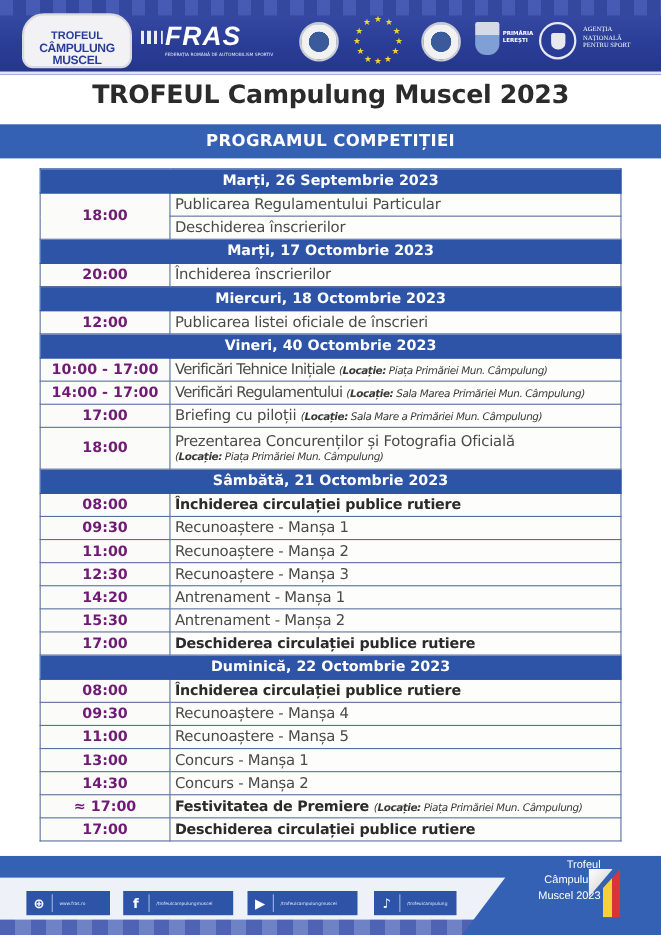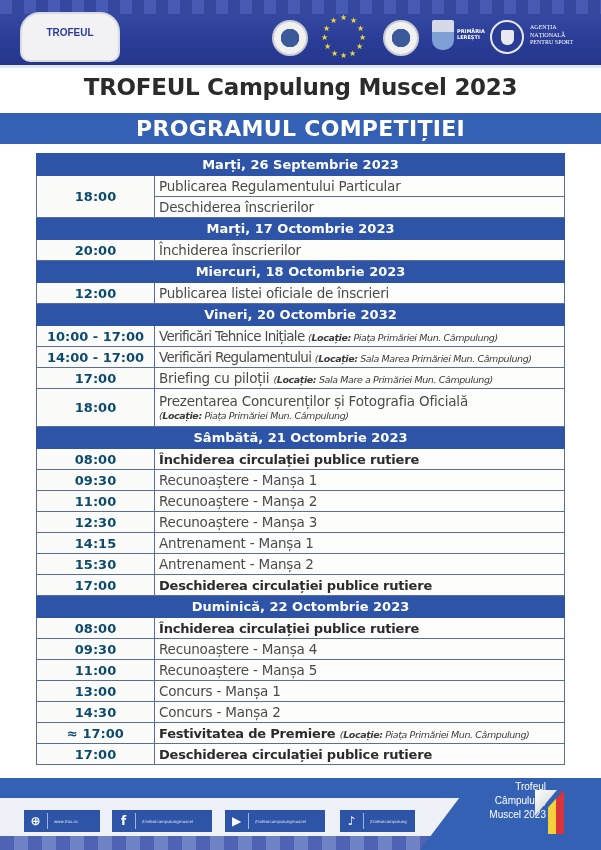--- a/index.html
+++ b/index.html
@@ -43,34 +43,34 @@
   .ans-logo .circ { position: absolute; left: 0; top: 2px; width: 34px; height: 34px; border-radius: 50%; border: 2px solid #e8e8ef; background: #2a3d96; }
   .ans-logo .circ::after { content: ""; position: absolute; left: 9px; top: 8px; width: 13px; height: 15px; background: #e8e8ef; border-radius: 2px 2px 6px 6px; }
   .ans-logo .txt { position: absolute; left: 40px; top: 6px; font-size: 6px; color: #fff; line-height: 1.25; font-family: "Liberation Serif", serif; }
 
   .main-title {
     position: absolute; left: 0; top: 74px; width: 601px; text-align: center;
     font-size: 23px; font-weight: bold; color: #2b2b2b; font-family: "DejaVu Sans", sans-serif; letter-spacing: -0.3px;
   }
   .banner {
     position: absolute; left: 0; top: 113px; width: 601px; height: 31px; background: #3461b3;
-    color: #ffffff; text-align: center; font-size: 22px; font-weight: bold; line-height: 31px; letter-spacing: 0.3px;
+    color: #ffffff; text-align: center; font-size: 15px; font-weight: bold; line-height: 31px; letter-spacing: 0.3px;
   }
 
   .schedule {
     position: absolute; left: 36px; top: 153px; width: 529px;
     border: 1px solid #fca5a5; border-collapse: collapse; table-layout: fixed;
   }
   .schedule td { border: 1px solid #5a6e9e; padding: 0; vertical-align: middle; }
   .schedule col.c-time { width: 118px; }
   .day-row td {
     background: #2d54a6; color: #ffffff; text-align: center; font-weight: bold;
     font-size: 13px; height: 22px; border-color: #2d54a6;
   }
-  .time-cell { background: #fbfbfa; text-align: center; font-weight: bold; font-size: 13px; color: #0c4a6e; }
+  .time-cell { background: #fbfbfa; text-align: center; font-weight: bold; font-size: 13px; color: #701a75; }
   .desc-cell { background: #fdfdfc; font-size: 13.5px; color: #4a4a4a; padding-left: 4px !important; white-space: nowrap; overflow: hidden; letter-spacing: -0.2px; }
   .desc-cell.bold { font-weight: bold; color: #2b2b2b; font-size: 13px; }
   .desc-cell.cond { letter-spacing: -0.7px; margin-top: 32px; }
   .ev-row td { height: 21px; }
   .ev-row.tall td { height: 38px; }
   .loc { font-style: italic; font-size: 9.5px; font-weight: normal; color: #3a3a3a; letter-spacing: -0.4px; }
   .loc b { font-weight: bold; }
   .two-line .l1 { display: block; line-height: 16px; }
   .two-line .l2 { display: block; line-height: 13px; }
 
@@ -89,20 +89,26 @@
     background: linear-gradient(90deg, #f4d03a 0 50%, #d8343a 50% 100%); clip-path: polygon(0 40%, 100% 0, 100% 100%, 0 100%); }
   .flag-fold { position: absolute; left: 535px; top: 12px; width: 22px; height: 26px; background: linear-gradient(135deg, #ffffff, #c9c9c9); clip-path: polygon(0 0, 100% 0, 0 100%); }
 </style>
 </head>
 <body>
 
 <div class="top-header">
   <div class="checker"></div>
   <div class="logo-trofeul">
     <span class="l1">TROFEUL</span>
+    <span class="l2">CÂMPULUNG MUSCEL</span>
+  </div>
+  <div class="logo-fras">
+    <span class="flag"></span>
+    <span class="name">FRAS</span>
+    <span class="sub">FEDERAȚIA ROMÂNĂ DE AUTOMOBILISM SPORTIV</span>
   </div>
   <div class="seal" style="left:272px;"></div>
   <div class="eu-stars">
     <span style="left:18px;top:0">★</span>
       <span style="left:28px;top:3px">★</span>
       <span style="left:35px;top:11px">★</span>
     <span style="left:37px;top:20px">★</span>
       <span style="left:34px;top:29px">★</span>
       <span style="left:27px;top:36px">★</span>
     <span style="left:18px;top:38px">★</span>
@@ -155,21 +161,21 @@
 
     <tr class="day-row">
         <td colspan="2">Miercuri, 18 Octombrie 2023</td>
       </tr>
     <tr class="ev-row">
       <td class="time-cell">12:00</td>
       <td class="desc-cell">Publicarea listei oficiale de înscrieri</td>
     </tr>
 
     <tr class="day-row">
-        <td colspan="2">Vineri, 20 Octombrie 2032</td>
+        <td colspan="2">Vineri, 40 Octombrie 2023</td>
       </tr>
     <tr class="ev-row">
       <td class="time-cell">10:00 - 17:00</td>
       <td class="desc-cell cond"><span>Verificări Tehnice Inițiale </span><span class="loc"><span>(</span><b>Locație:</b><span> Piața Primăriei Mun. Câmpulung)</span></span></td>
     </tr>
     <tr class="ev-row">
       <td class="time-cell">14:00 - 17:00</td>
       <td class="desc-cell cond"><span>Verificări Regulamentului </span><span class="loc"><span>(</span><b>Locație:</b><span> Sala Marea Primăriei Mun. Câmpulung)</span></span></td>
     </tr>
     <tr class="ev-row">
@@ -197,21 +203,21 @@
       </tr>
     <tr class="ev-row">
         <td class="time-cell">11:00</td>
         <td class="desc-cell">Recunoaștere - Manșa 2</td>
       </tr>
     <tr class="ev-row">
         <td class="time-cell">12:30</td>
         <td class="desc-cell">Recunoaștere - Manșa 3</td>
       </tr>
     <tr class="ev-row">
-        <td class="time-cell">14:15</td>
+        <td class="time-cell">14:20</td>
         <td class="desc-cell">Antrenament - Manșa 1</td>
       </tr>
     <tr class="ev-row">
         <td class="time-cell">15:30</td>
         <td class="desc-cell">Antrenament - Manșa 2</td>
       </tr>
     <tr class="ev-row">
         <td class="time-cell">17:00</td>
         <td class="desc-cell bold">Deschiderea circulației publice rutiere</td>
       </tr>

